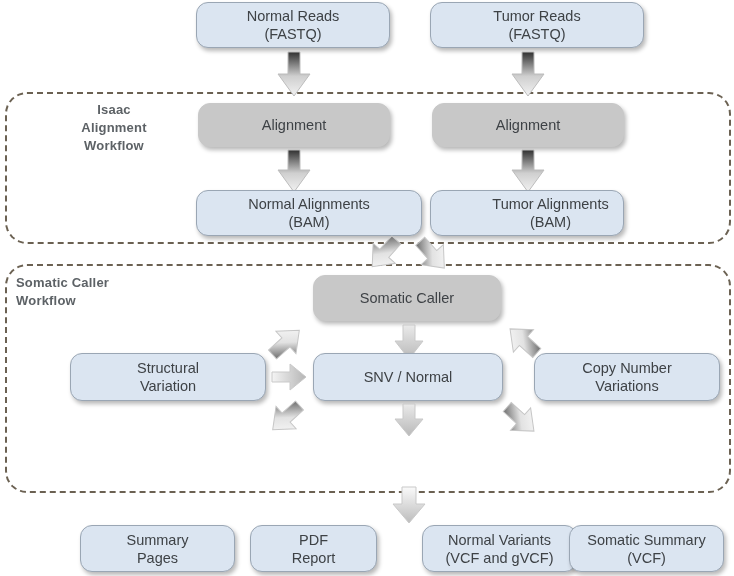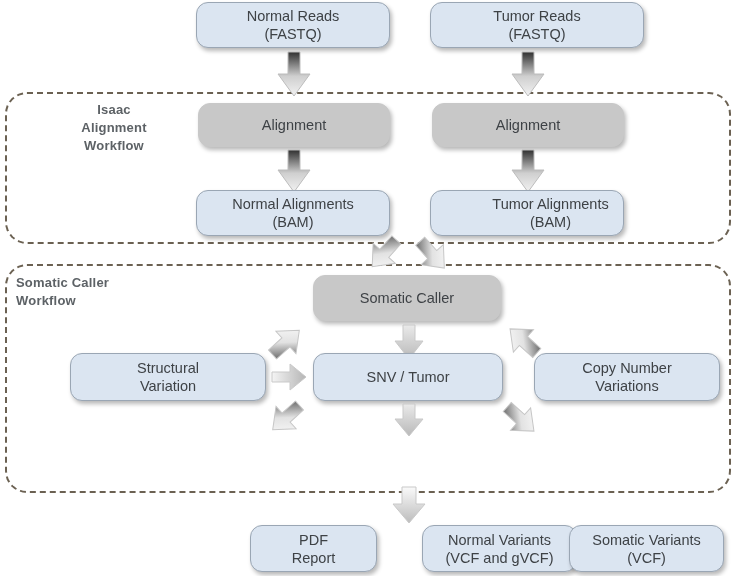--- a/index.html
+++ b/index.html
@@ -115,21 +115,21 @@
       <path d="M12,0 L24,0 L24,20 L34,20 L18,42 L2,20 L12,20 Z" fill="url(#gdown1)" stroke="#bdbdbd" stroke-width="1"></path>
     </svg>
   </div>
 
   <div class="arrow" style="left:510px; top:150px;">
     <svg width="36" height="44" viewBox="0 0 36 44">
       <path d="M12,0 L24,0 L24,20 L34,20 L18,42 L2,20 L12,20 Z" fill="url(#gdown1)" stroke="#bdbdbd" stroke-width="1"></path>
     </svg>
   </div>
 
-  <div class="node data" style="left:196px; top:190px; width:194px; height:46px;">Normal Alignments
+  <div class="node data" style="left:196px; top:190px; width:226px; height:46px;">Normal Alignments
 (BAM)</div>
 
   <div class="node data" style="left:430px; top:190px; width:194px; height:46px;padding-left:47px;">Tumor Alignments
 (BAM)</div>
 
   <div class="arrow" style="left:361px; top:234px;">
     <svg width="48" height="40" viewBox="0 0 48 40">
       <defs>
         <linearGradient id="gdiag1" x1="0" y1="0" x2="1" y2="1">
           <stop offset="0%" stop-color="#3a3a3a"></stop>
@@ -177,21 +177,21 @@
     <svg width="48" height="42" viewBox="0 0 48 42">
       <g transform="rotate(132 24 21)">
         <path d="M17,2 L29,2 L29,20 L38,20 L23,38 L8,20 L17,20 Z" fill="url(#gdiag1)" stroke="#c6c6c6" stroke-width="1"></path>
       </g>
     </svg>
   </div>
 
   <div class="node data" style="left:70px; top:353px; width:196px; height:48px;">Structural
 Variation</div>
 
-  <div class="node data" style="left:313px; top:353px; width:190px; height:48px;">SNV / Tumor</div>
+  <div class="node data" style="left:313px; top:353px; width:190px; height:48px;">SNV / Normal</div>
 
   <div class="node data" style="left:534px; top:353px; width:186px; height:48px;">Copy Number
 Variations</div>
 
   <div class="arrow" style="left:272px; top:362px;">
     <svg width="36" height="30" viewBox="0 0 36 30">
       <defs>
         <linearGradient id="gright1" x1="0" y1="0" x2="1" y2="0">
           <stop offset="0%" stop-color="#f4f4f4"></stop>
           <stop offset="100%" stop-color="#b5b5b5"></stop>
@@ -229,23 +229,25 @@
       <defs>
         <linearGradient id="gdown3" x1="0" y1="0" x2="0" y2="1">
           <stop offset="0%" stop-color="#fafafa"></stop>
           <stop offset="100%" stop-color="#bcbcbc"></stop>
         </linearGradient>
       </defs>
       <path d="M11,0 L25,0 L25,17 L34,17 L18,36 L2,17 L11,17 Z" fill="url(#gdown3)" stroke="#c9c9c9" stroke-width="1"></path>
     </svg>
   </div>
 
+  <div class="node data" style="left:80px; top:525px; width:155px; height:47px;">Summary
+Pages</div>
 
   <div class="node data" style="left:250px; top:525px; width:127px; height:47px;">PDF
 Report</div>
 
   <div class="node data" style="left:422px; top:525px; width:155px; height:47px;">Normal Variants
 (VCF and gVCF)</div>
 
-  <div class="node data" style="left:569px; top:525px; width:155px; height:47px;">Somatic Variants
+  <div class="node data" style="left:569px; top:525px; width:155px; height:47px;">Somatic Summary
 (VCF)</div>
 
 </div>
 
 </body></html>

